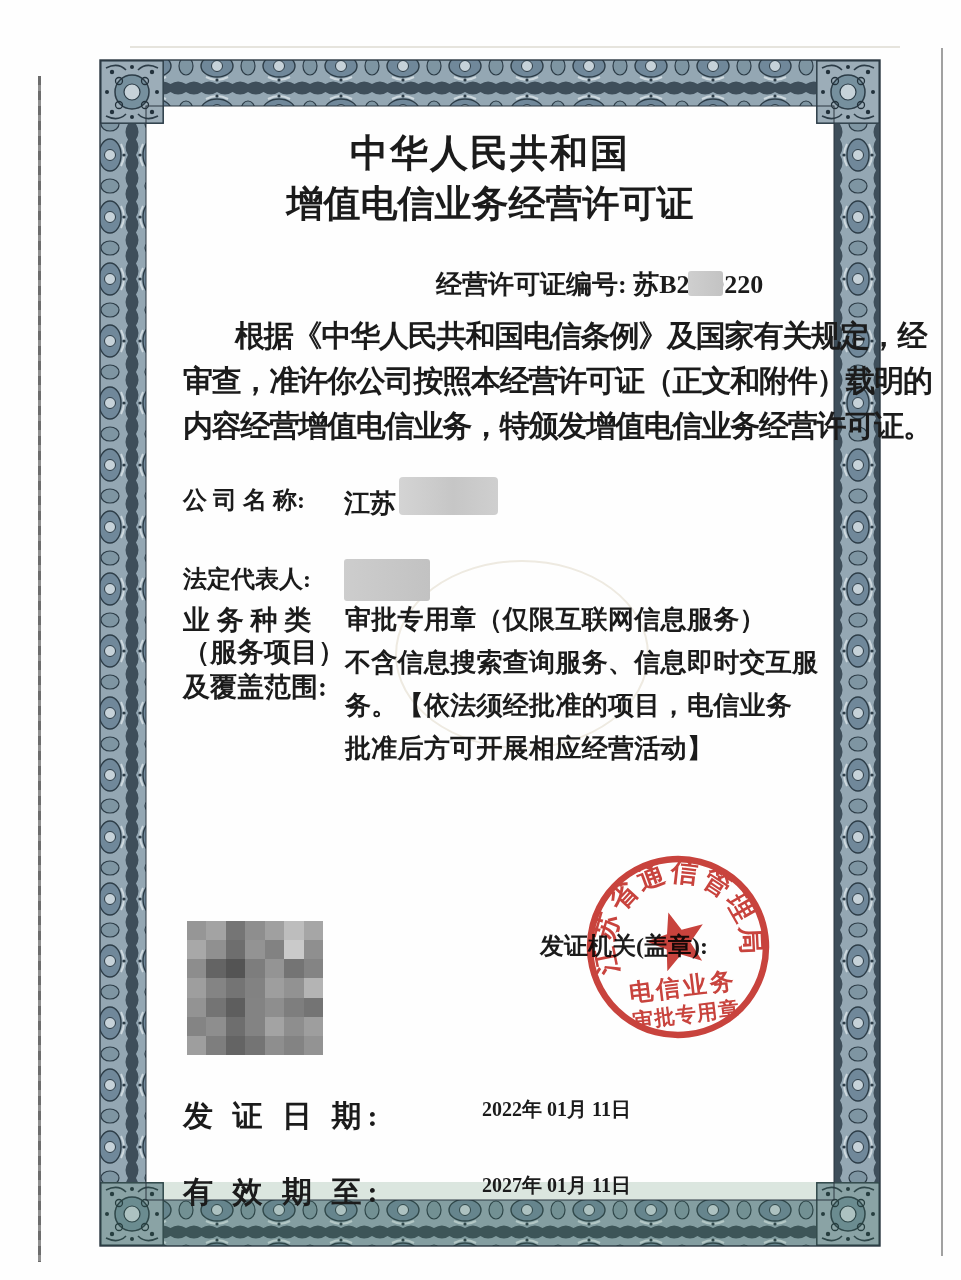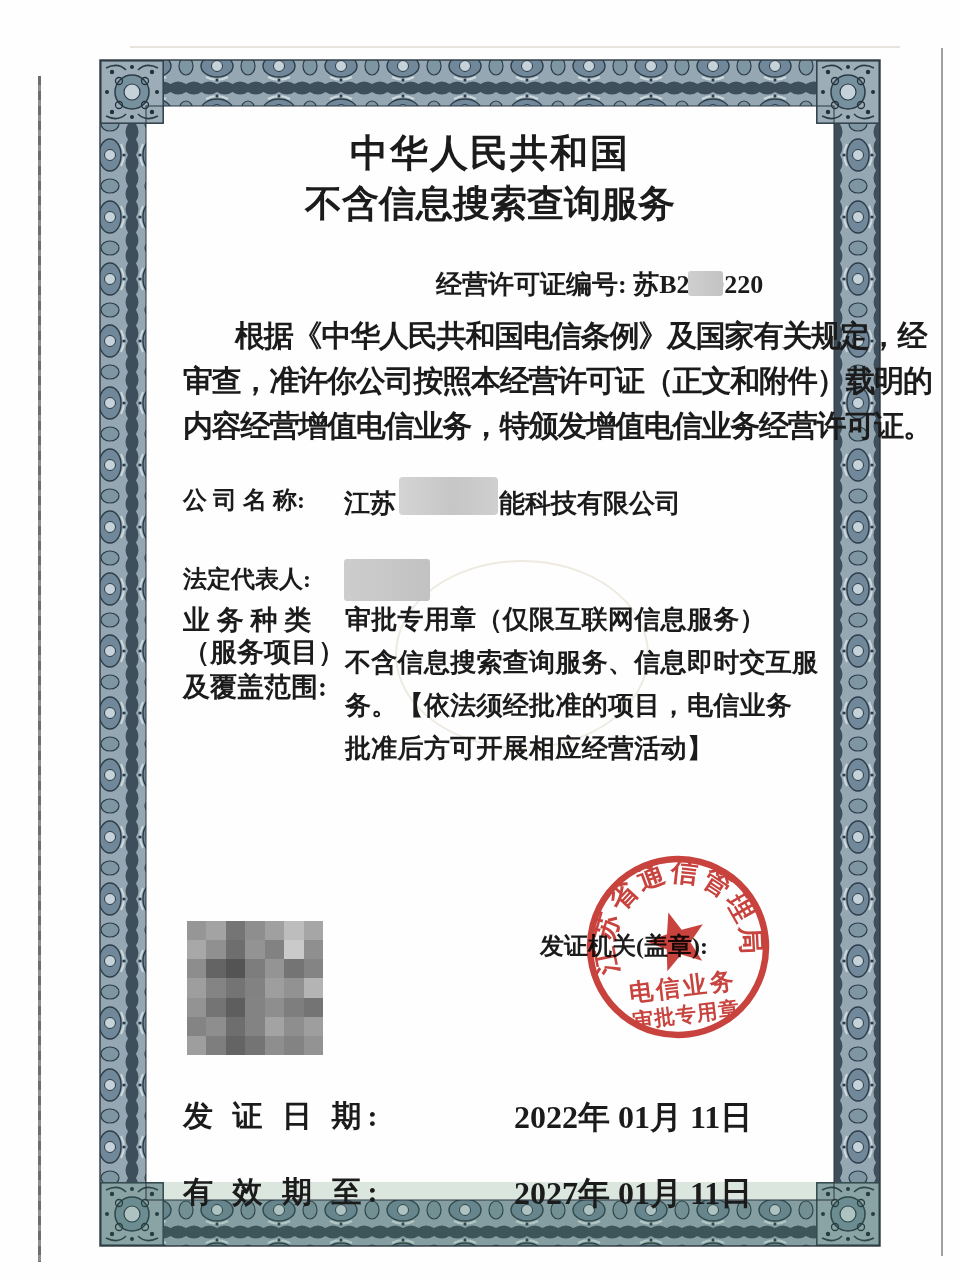--- a/index.html
+++ b/index.html
@@ -42,21 +42,21 @@
   .bv1{top:602px;}.bv2{top:645px;}.bv3{top:688px;}.bv4{top:731px;}
   
   .issuer{left:540px;top:930px;font-size:24px;font-weight:700;white-space:nowrap;}
   .seal{left:576px;top:845px;width:204px;height:204px;transform:rotate(-7deg);
     opacity:.93;mix-blend-mode:multiply;}
   
   .mosaic{left:187px;top:921px;width:136px;height:134px;display:grid;
     grid-template-columns:repeat(7,1fr);grid-template-rows:repeat(7,1fr);}
   
   .date-label{left:183px;font-size:30px;font-weight:700;letter-spacing:6px;white-space:nowrap;}
-  .date-value{left:482px;font-size:32px;font-weight:700;white-space:nowrap;margin-left:32px;}
+  .date-value{left:482px;font-size:20px;font-weight:700;white-space:nowrap;}
   .dr1{top:1096px;}
   .dr2{top:1172px;}
 </style>
 </head>
 <body>
 
 <div class="canvas">
 
   <div class="abs scan-left"></div>
   <div class="abs scan-right"></div>
@@ -125,36 +125,35 @@
 
     <rect x="100" y="1182" width="780" height="64" fill="#3f7a52" opacity="0.18"></rect>
 
     <rect x="100" y="60" width="780" height="1186" fill="none" stroke="#2a3740" stroke-width="1.4"></rect>
     <rect x="146" y="106" width="688" height="1094" fill="none" stroke="#2a3740" stroke-width="1"></rect>
   </svg>
 
   <div class="abs watermark"></div>
 
   <div class="abs title1">中华人民共和国</div>
-  <div class="abs title2">不含信息搜索查询服务</div>
+  <div class="abs title2">增值电信业务经营许可证</div>
 
   <div class="abs license-line">
     <span>经营许可证编号:</span>
     <span>苏B2-20220</span>
   </div>
   <div class="abs license-redaction"></div>
 
   <div class="abs intro l1">根据《中华人民共和国电信条例》及国家有关规定，经</div>
   <div class="abs intro l2">审查，准许你公司按照本经营许可证（正文和附件）载明的</div>
   <div class="abs intro l3">内容经营增值电信业务，特颁发增值电信业务经营许可证。</div>
 
   <div class="abs flabel company-label">公 司 名 称:</div>
   <div class="abs company-prefix">江苏</div>
   <div class="abs company-redaction"></div>
-  <div class="abs company-suffix">能科技有限公司</div>
 
   <div class="abs flabel legal-label">法定代表人:</div>
   <div class="abs legal-redaction"></div>
 
   <div class="abs biz-label bl1">业 务 种 类</div>
   <div class="abs biz-label bl2">（服务项目）</div>
   <div class="abs biz-label bl3">及覆盖范围:</div>
   <div class="abs biz-value bv1">审批专用章（仅限互联网信息服务）</div>
   <div class="abs biz-value bv2">不含信息搜索查询服务、信息即时交互服</div>
   <div class="abs biz-value bv3">务。【依法须经批准的项目，电信业务</div>

